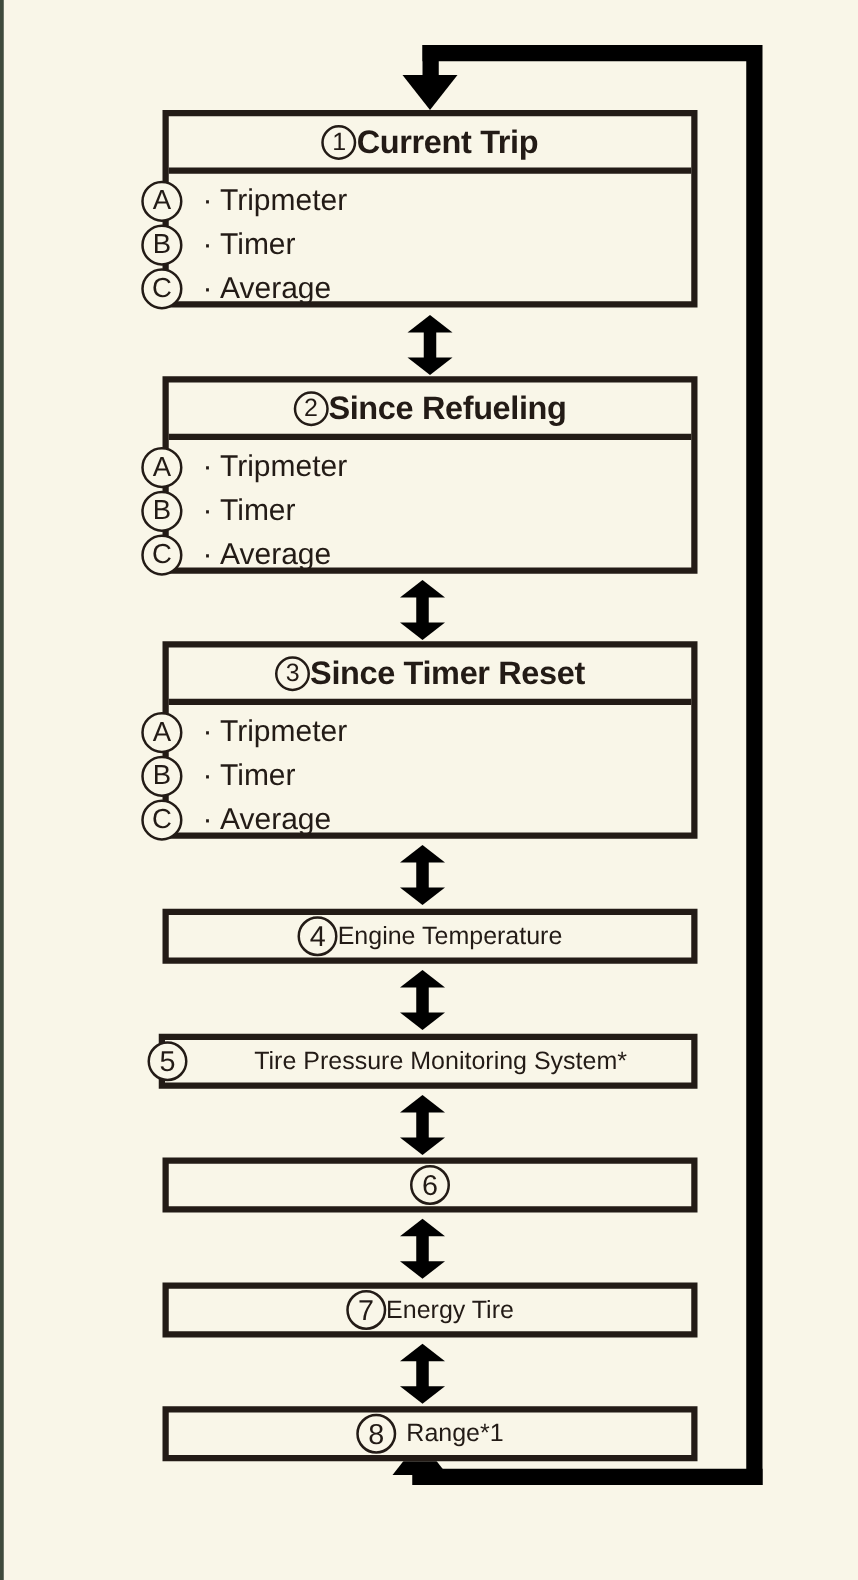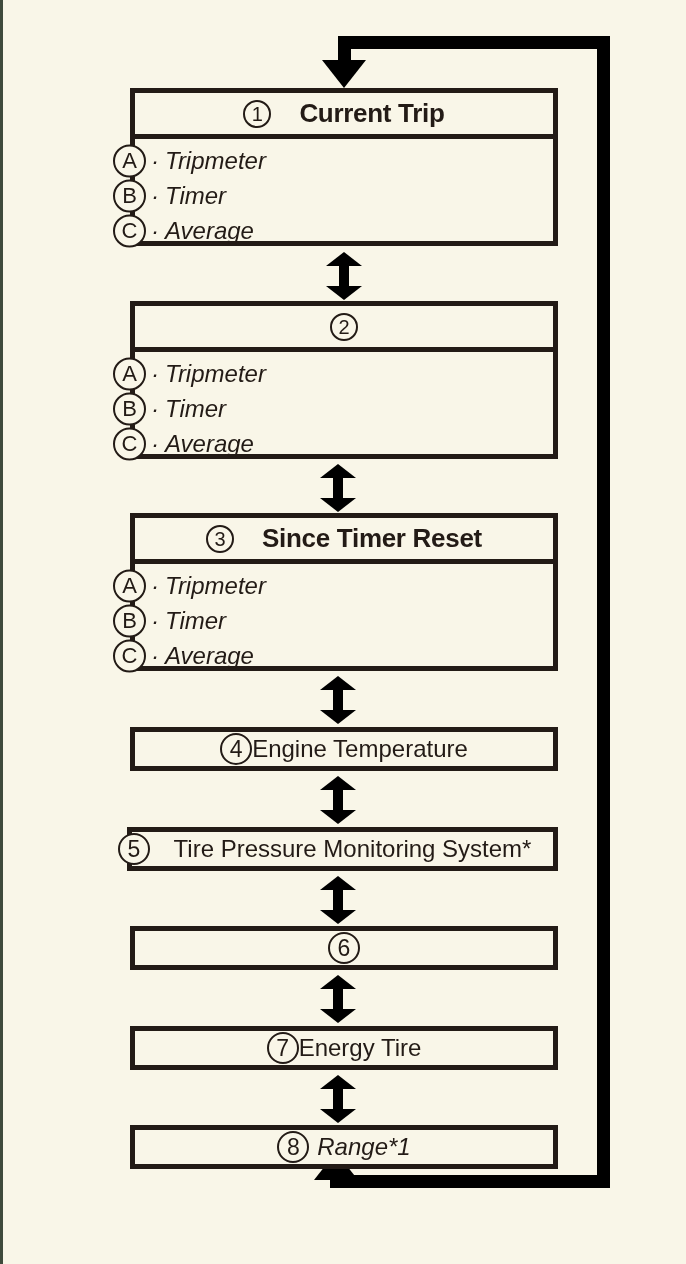--- a/index.html
+++ b/index.html
@@ -99,40 +99,39 @@
     display: flex;
     align-items: center;
     justify-content: center;
     box-sizing: border-box;
   }
   .card-head .htxt {
     font-size: 26px;
     font-weight: bold;
     letter-spacing: -0.3px;
     white-space: nowrap;
-    padding-left: 28px;
   }
   .card-body {
     position: relative;
     padding: 4px 0 6px 0;
   }
 
   
   .card-solo {
     position: absolute;
     box-sizing: border-box;
     background: #f9f6e8;
     border: 5px solid #231b16;
     height: 44px;
     display: flex;
     align-items: center;
     justify-content: center;
   }
   .card-solo .stxt {
-    font-size: 24px;
+    font-size: 20px;
     white-space: nowrap;
   }
 
   
   .cnum {
     display: inline-flex;
     align-items: center;
     justify-content: center;
     width: 28px; height: 28px;
     border: 2.5px solid #231b16;
@@ -165,24 +164,23 @@
     background: #f9f6e8;
     display: flex;
     align-items: center;
     justify-content: center;
     font-size: 22px;
     line-height: 1;
     box-sizing: border-box;
     z-index: 3;
   }
   .blabel {
-    margin-left: 16px;
+    margin-left: 27px;
     font-size: 24px;
     white-space: nowrap;
-    font-style: italic;
   }
   .blabel .dot { margin-right: 6px; }
 </style>
 </head>
 <body>
 
 <div id="stage">
 
   <div class="edge-strip"></div>
 
@@ -218,20 +216,21 @@
 
   <div class="dbl" style="left:326px; top:252px; height:48px;">
     <div class="head-up"></div>
     <div class="stem"></div>
     <div class="head-dn"></div>
   </div>
 
   <div class="card" style="left:130px; top:301px; width:428px; height:158px;">
     <div class="card-head">
       <span class="cnum">2</span>
+      <span class="htxt">Since Refueling</span>
     </div>
     <div class="card-body">
       <div class="brow">
         <span class="cletter">A</span>
         <span class="blabel"><span class="dot">·</span><span>Tripmeter</span></span>
       </div>
       <div class="brow">
         <span class="cletter">B</span>
         <span class="blabel"><span class="dot">·</span><span>Timer</span></span>
       </div>
@@ -313,16 +312,16 @@
   </div>
 
   <div class="dbl" style="left:320px; top:1075px; height:48px;">
     <div class="head-up"></div>
     <div class="stem"></div>
     <div class="head-dn"></div>
   </div>
 
   <div class="card-solo" style="left:130px; top:1125px; width:428px;">
     <span class="cnum big">8</span>
-    <span class="stxt" style="margin-left:8px;font-style:italic;">Range*1</span>
+    <span class="stxt" style="margin-left:8px;">Range*1</span>
   </div>
 
 </div>
 
 </body></html>

